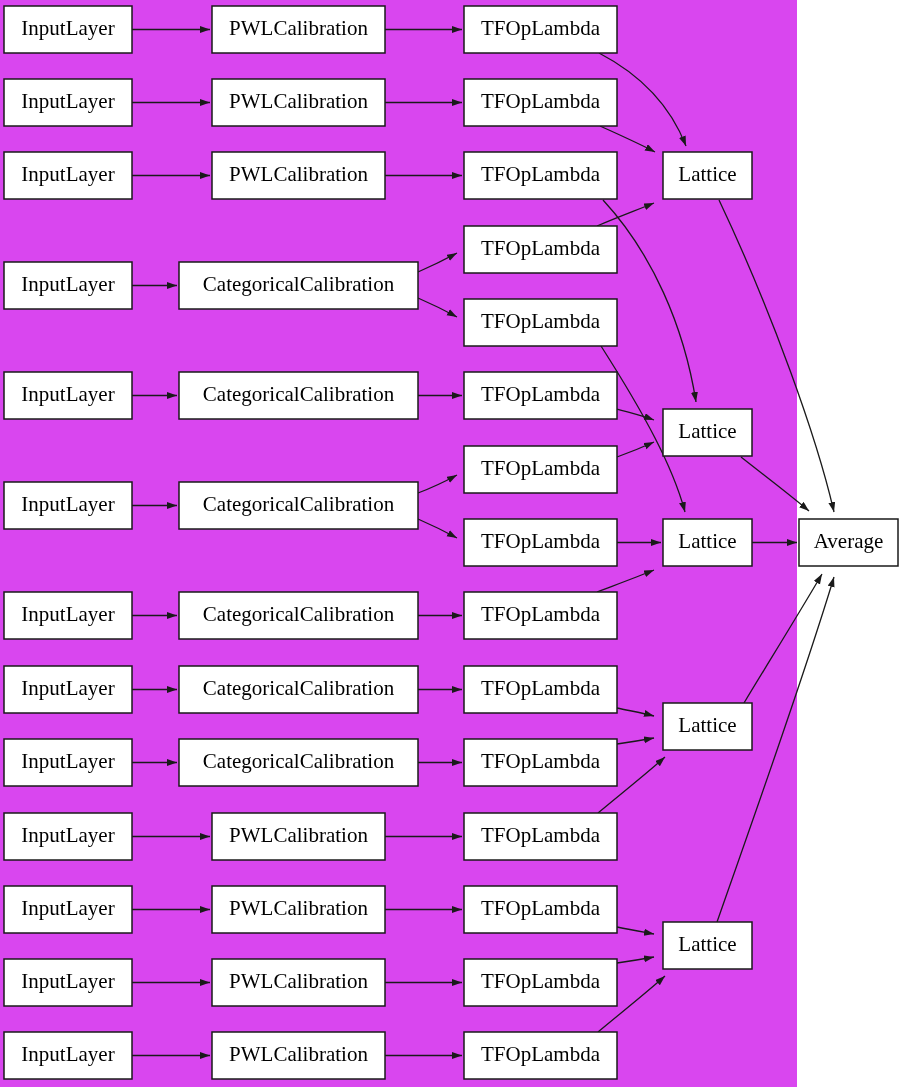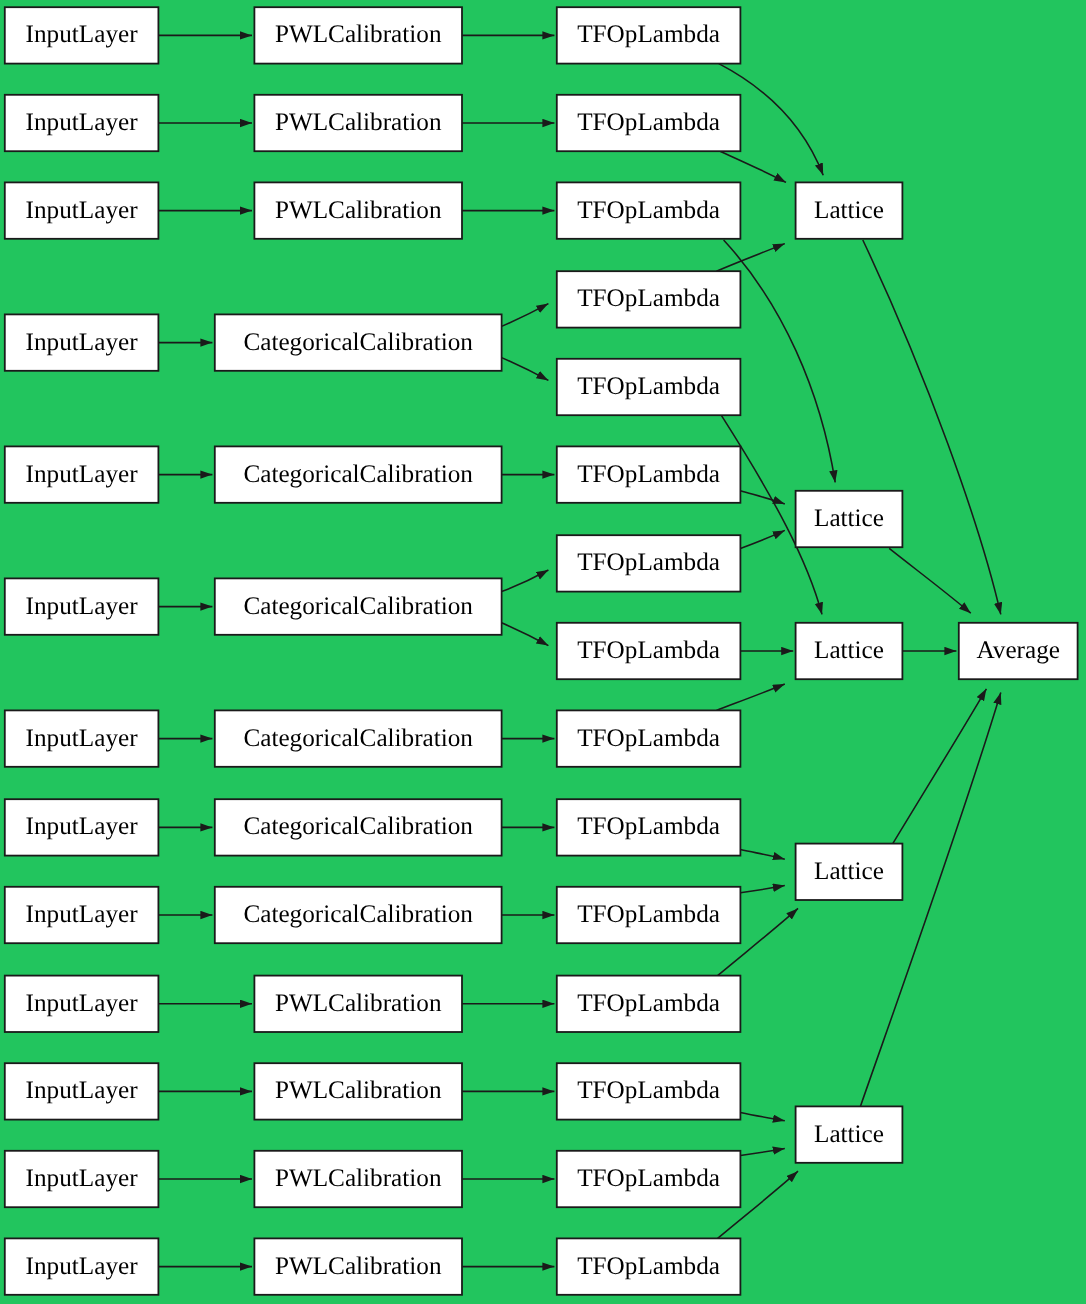--- a/index.html
+++ b/index.html
@@ -2,23 +2,23 @@
 <html><head>
 <meta charset="utf-8">
 <style>
   html, body {
     margin: 0;
     padding: 0;
     background: #ffffff;
   }
   .canvas {
     position: relative;
-    width: 905px;
+    width: 797px;
     height: 1087px;
-    background: #22c55e;
+    background: #d946ef;
     font-family: "Liberation Serif", "DejaVu Serif", serif;
   }
   svg { display: block; }
   .node-rect {
     fill: #ffffff;
     stroke: #1a1a1a;
     stroke-width: 1.5;
   }
   .node-label {
     fill: #000000;

